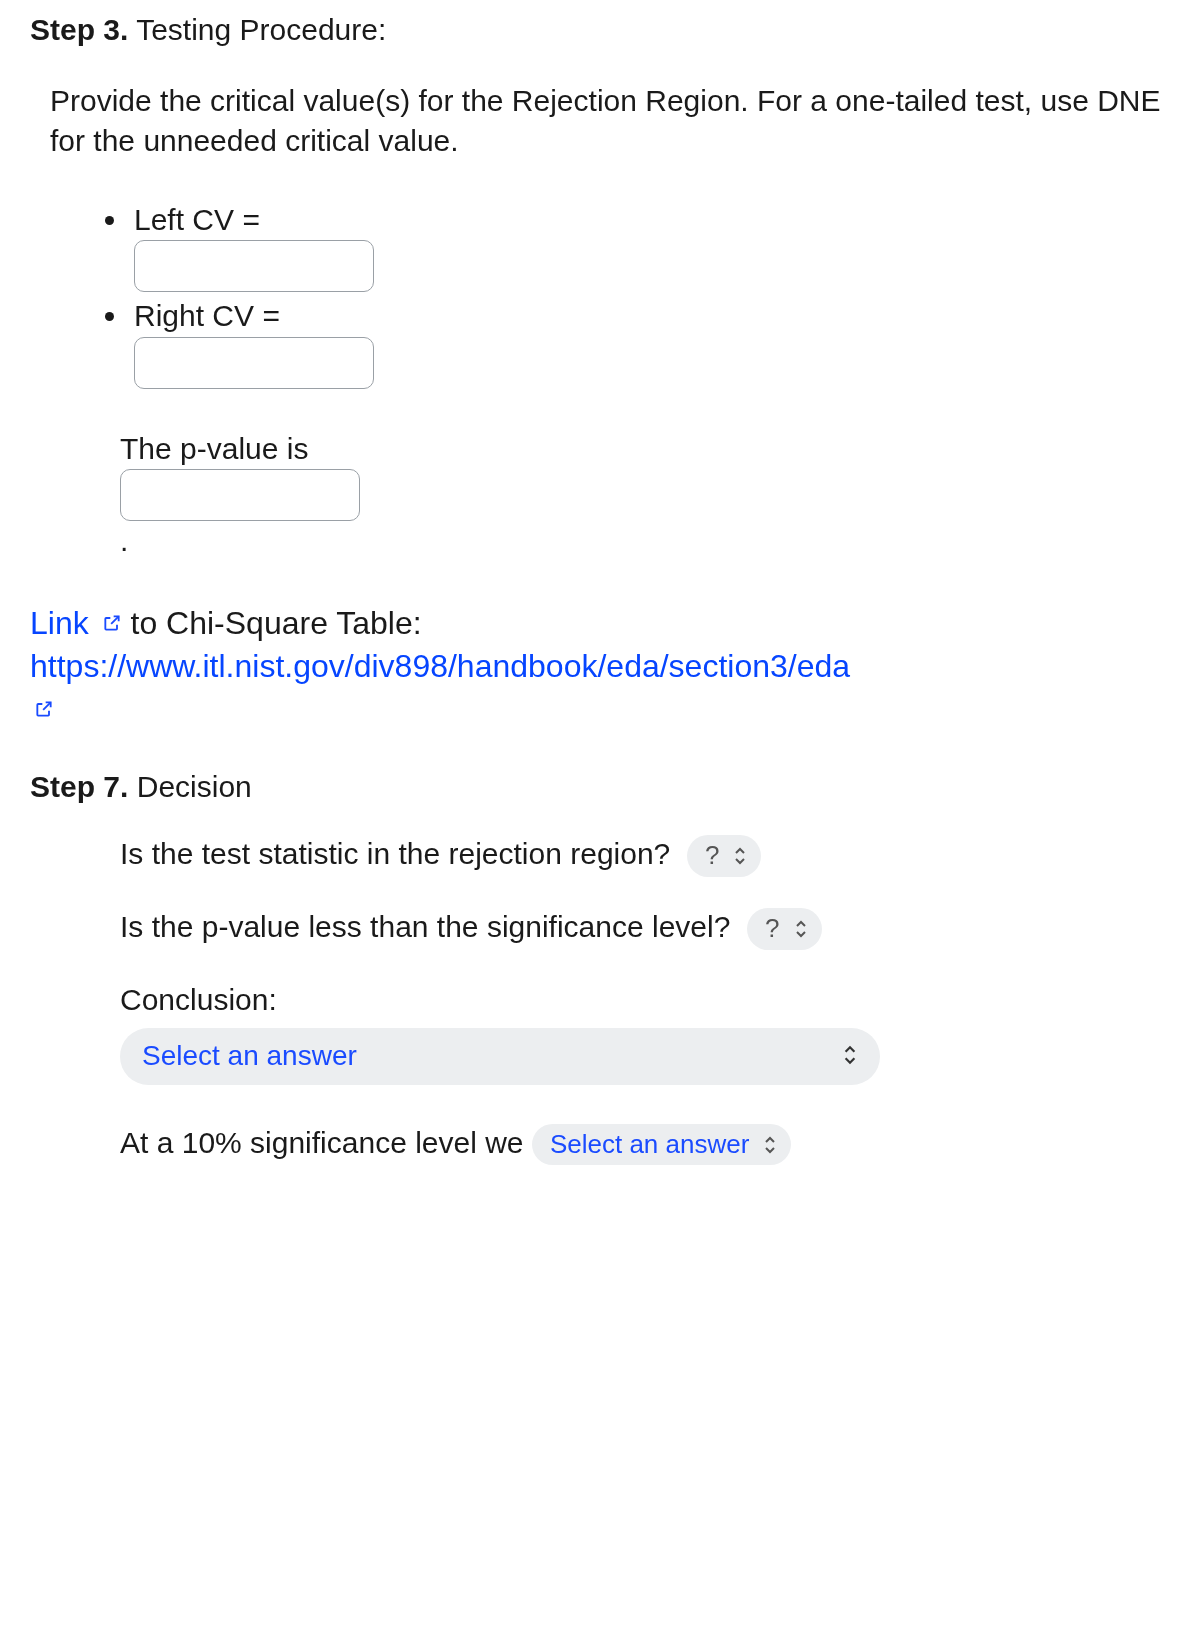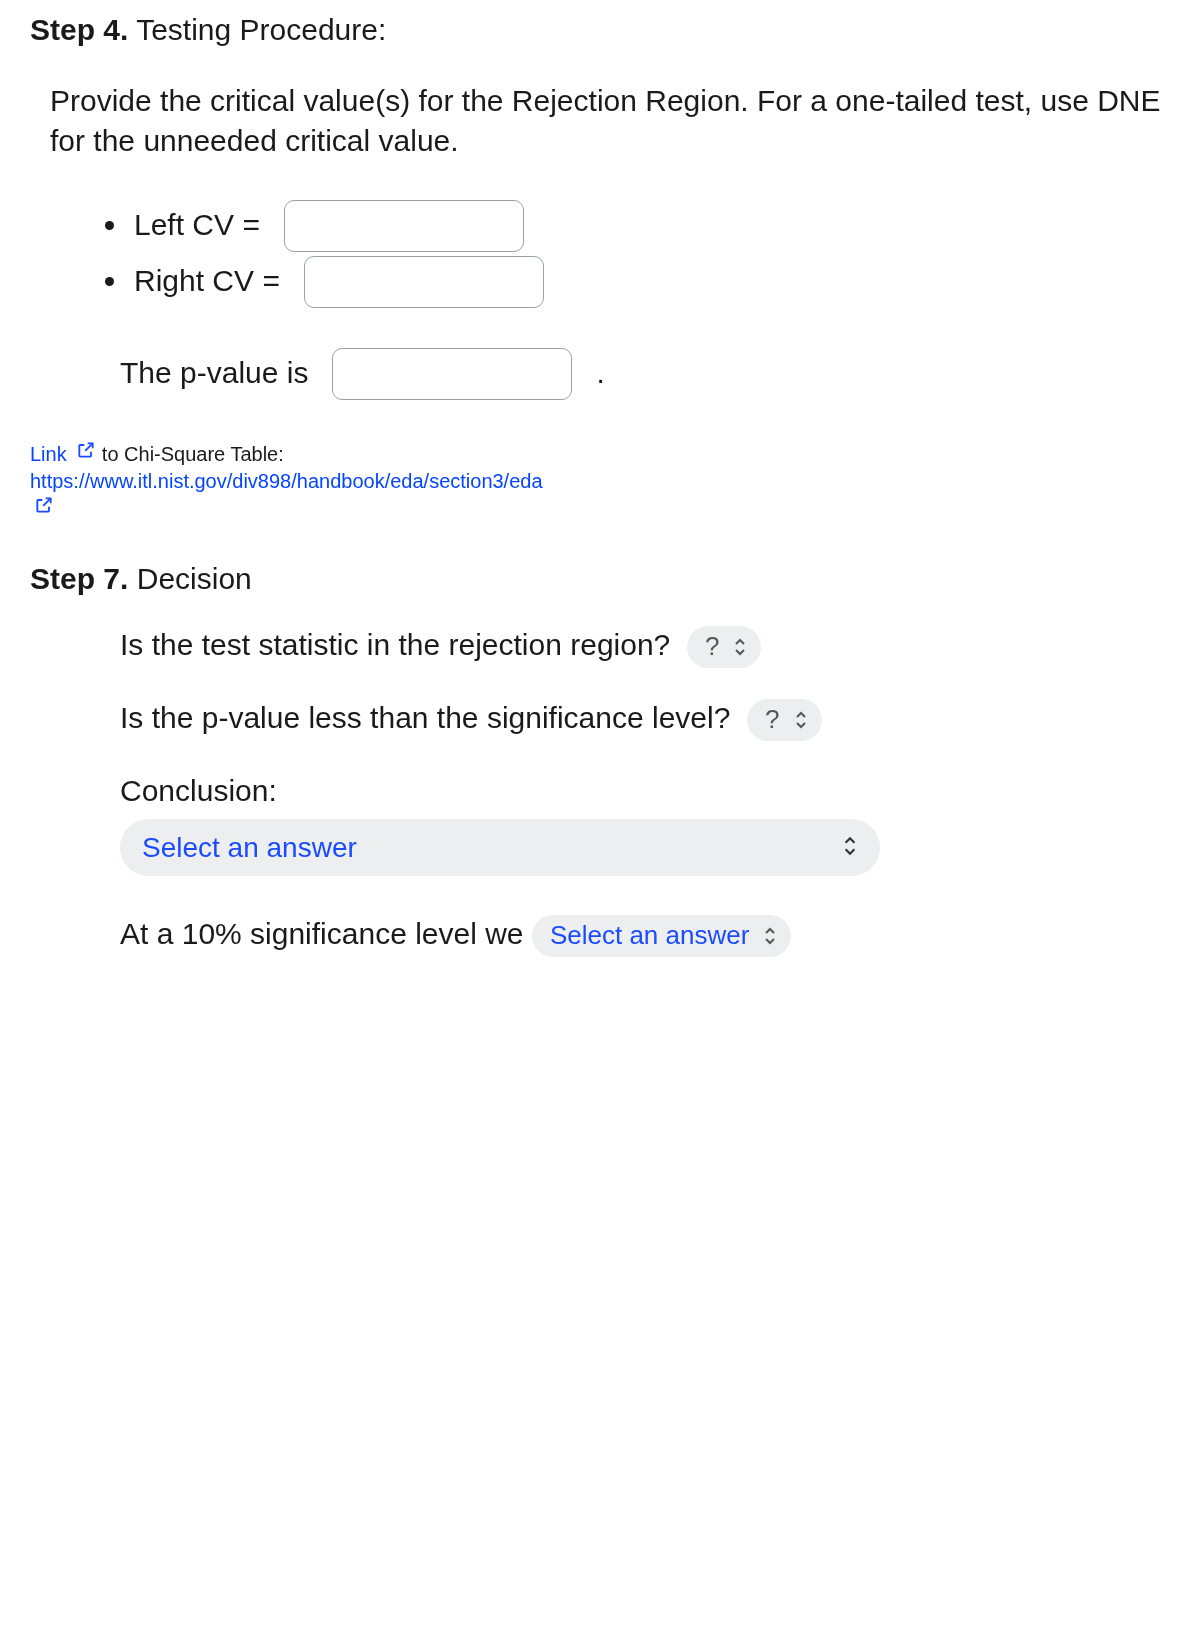--- a/index.html
+++ b/index.html
@@ -39,43 +39,44 @@
     list-style: disc;
     padding-left: 40px;
     margin: 0 0 40px 60px;
   }
   ul.bullets li {
     margin: 4px 0;
     padding-left: 4px;
   }
   .row-inline {
     display: inline-flex;
-    align-items: center;
-    gap: 24px;
+    align-items: flex-start;
+    gap: 0;
+    flex-direction: column;
   }
   input.text-box {
     border: 1.5px solid #9aa0a6;
     border-radius: 10px;
     height: 52px;
     width: 240px;
     font-size: 26px;
     padding: 0 12px;
     box-sizing: border-box;
     background: #fff;
   }
   .pvalue-line {
     margin: 14px 0 40px 90px;
   }
   a.ext-link {
     color: #0645ff;
     text-decoration: none;
   }
   .link-block {
     margin: 0 0 36px 0;
-    font-size: 20px;
+    font-size: 32px;
     word-break: break-all;
   }
   .ext-icon {
     display: inline-flex;
     vertical-align: 1px;
     margin-left: 4px;
   }
   .step5-block .q {
     margin: 9px 0 30px 0;
   }
@@ -115,21 +116,21 @@
     font-size: 28px;
   }
   .step6-text { margin-top: 8px; }
 </style>
 </head>
 <body>
 
 <div class="page">
 
   <p class="step-heading">
-    <span class="label">Step 4.</span>
+    <span class="label">Step 3.</span>
     <span>Testing Procedure:</span>
   </p>
 
   <p class="indent instruction">Provide the critical value(s) for the Rejection Region. For a one-tailed test, use DNE for the unneeded critical value.</p>
 
   <ul class="bullets">
     <li>
       <span class="row-inline">
         <span>Left CV =</span>
         <input class="text-box" type="text" style="">

